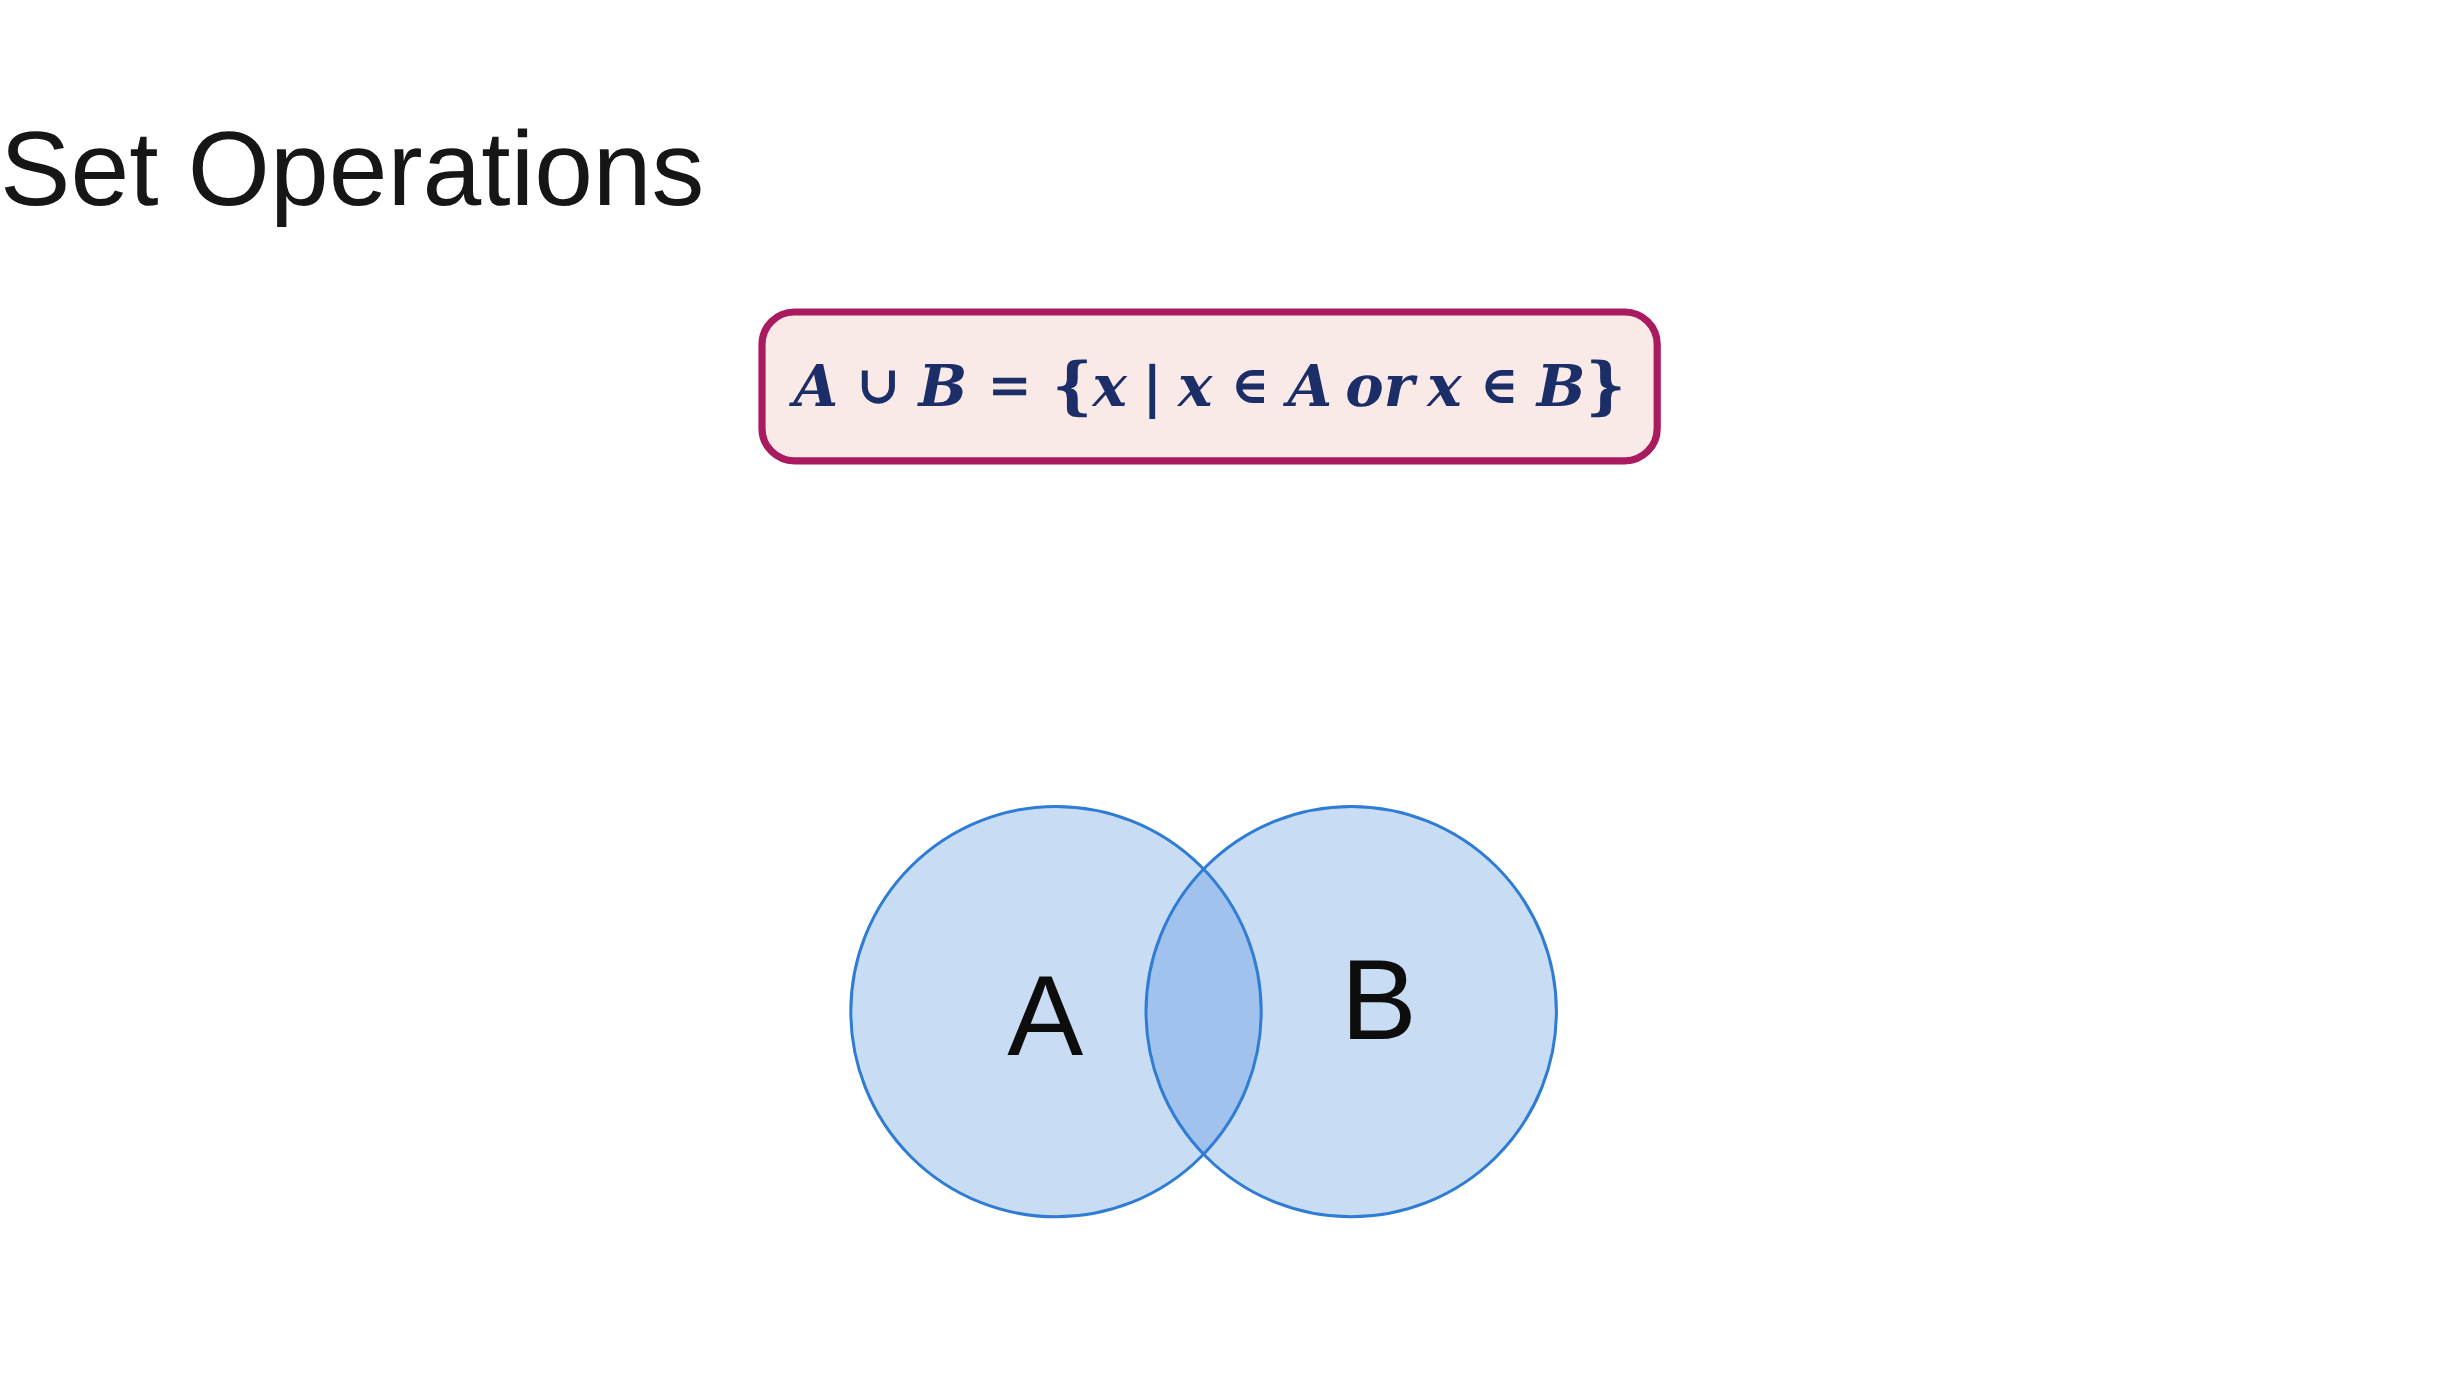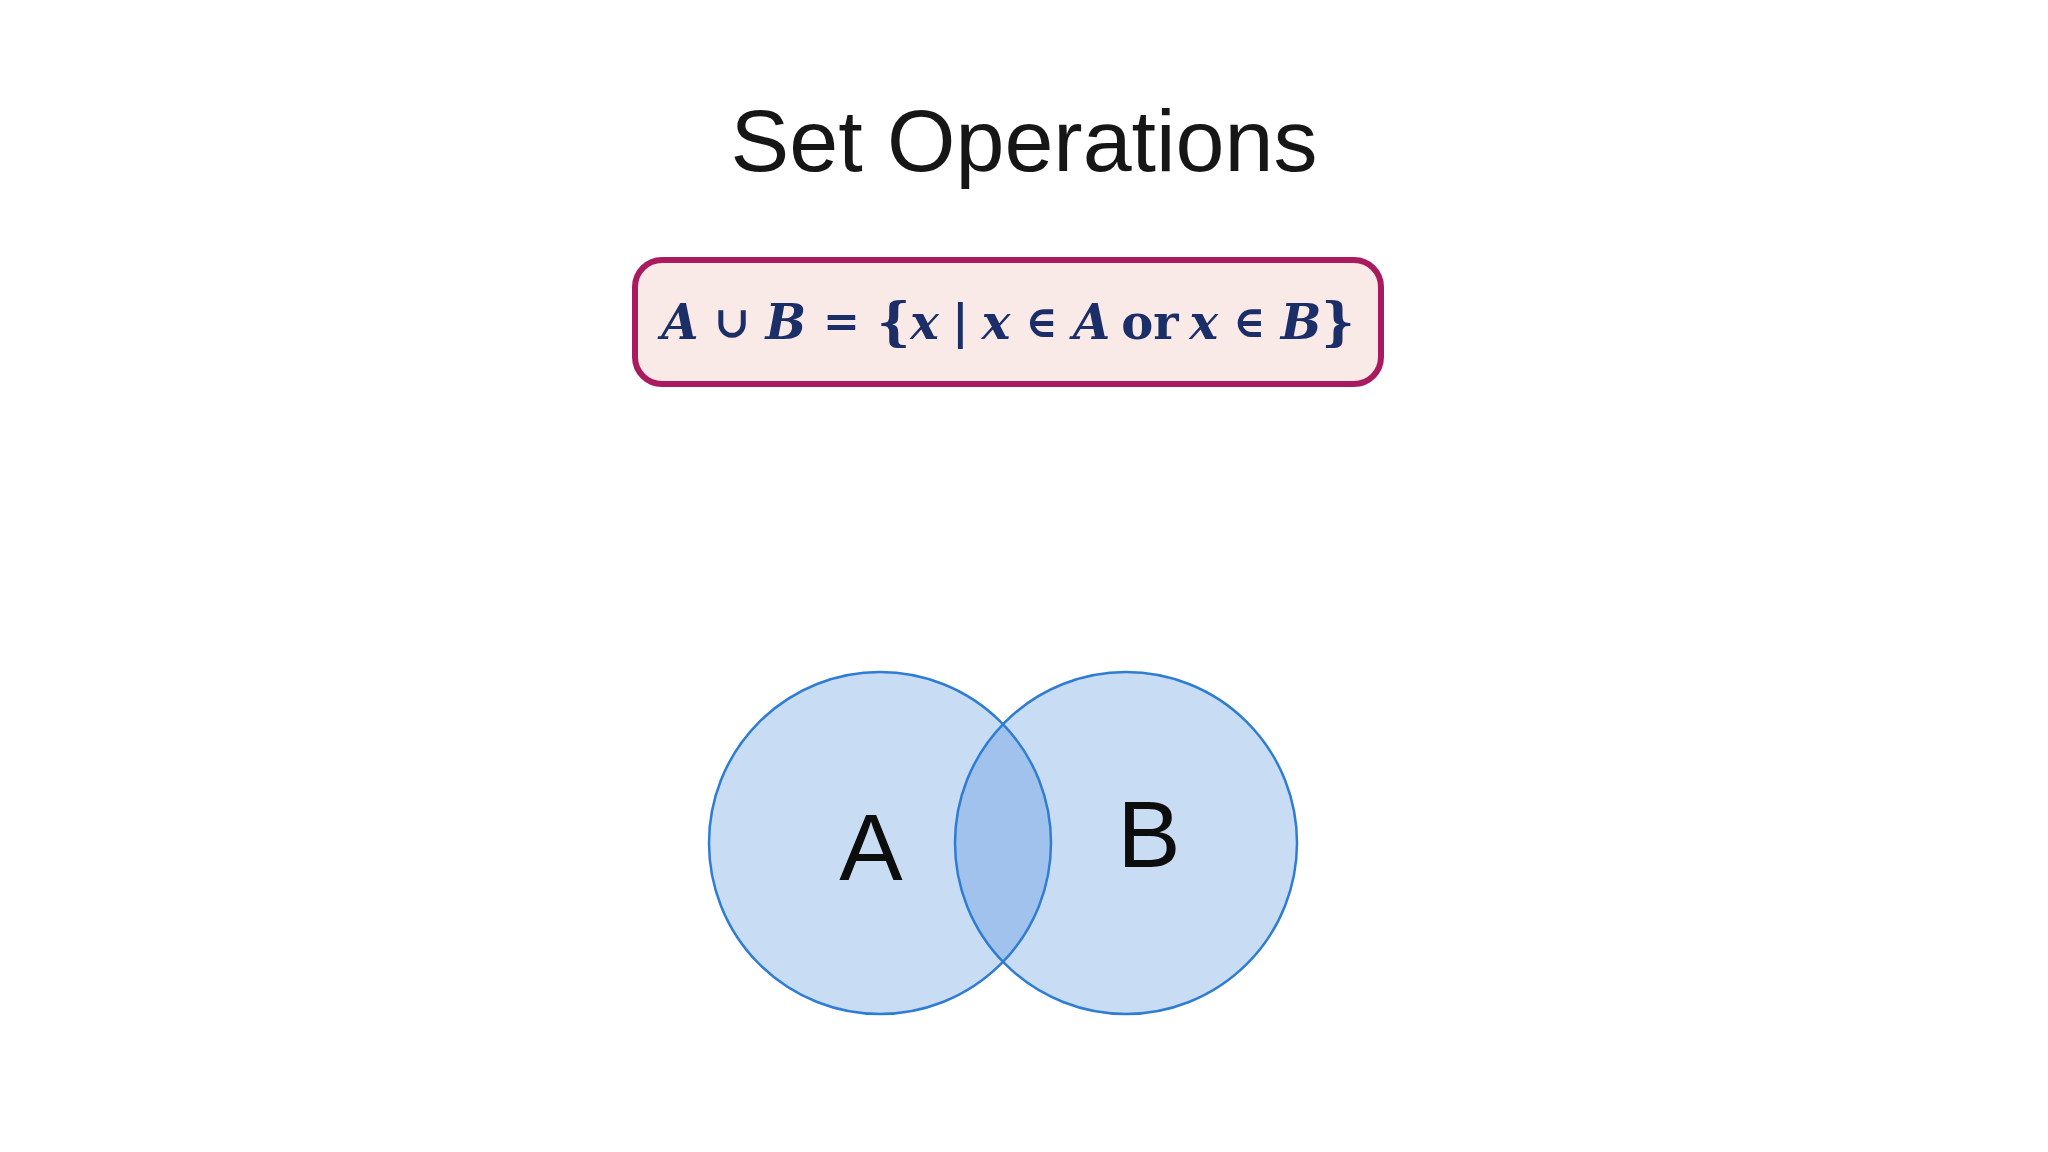--- a/index.html
+++ b/index.html
@@ -15,21 +15,20 @@
     background: #ffffff;
     font-family: "Liberation Sans", sans-serif;
   }
 
   
   .page-title {
     position: absolute;
     top: 97px;
     left: 0;
     width: 100%;
-    text-align: center;
     font-size: 88px;
     line-height: 1;
     font-weight: 400;
     color: var(--title-ink, #161616);
     letter-spacing: 0px;
   }
 
   
   .formula-box {
     position: absolute;
@@ -49,21 +48,21 @@
     display: flex;
     align-items: center;
     font-family: "DejaVu Serif", "DejaVu Sans", serif;
     font-weight: 700;
     font-size: 48px;
     line-height: 1;
     color: var(--formula-ink, #1b2e68);
     white-space: pre;
   }
   .formula .var  { font-style: italic; }
-  .formula .word { margin: 0 11px; }
+  .formula .word { font-style: italic; margin: 0 11px; }
   .formula .sym  { font-style: normal; margin: 0 15px; font-size: 44px; }
   .formula .eq   { font-style: normal; margin: 0 17px; font-size: 44px; }
   .formula .bar  { font-style: normal; margin: 0 13px; font-size: 46px; }
   .formula .brace{ font-style: normal; font-size: 52px; }
 
   
   .venn-svg {
     position: absolute;
     left: 690px;
     top: 655px;

